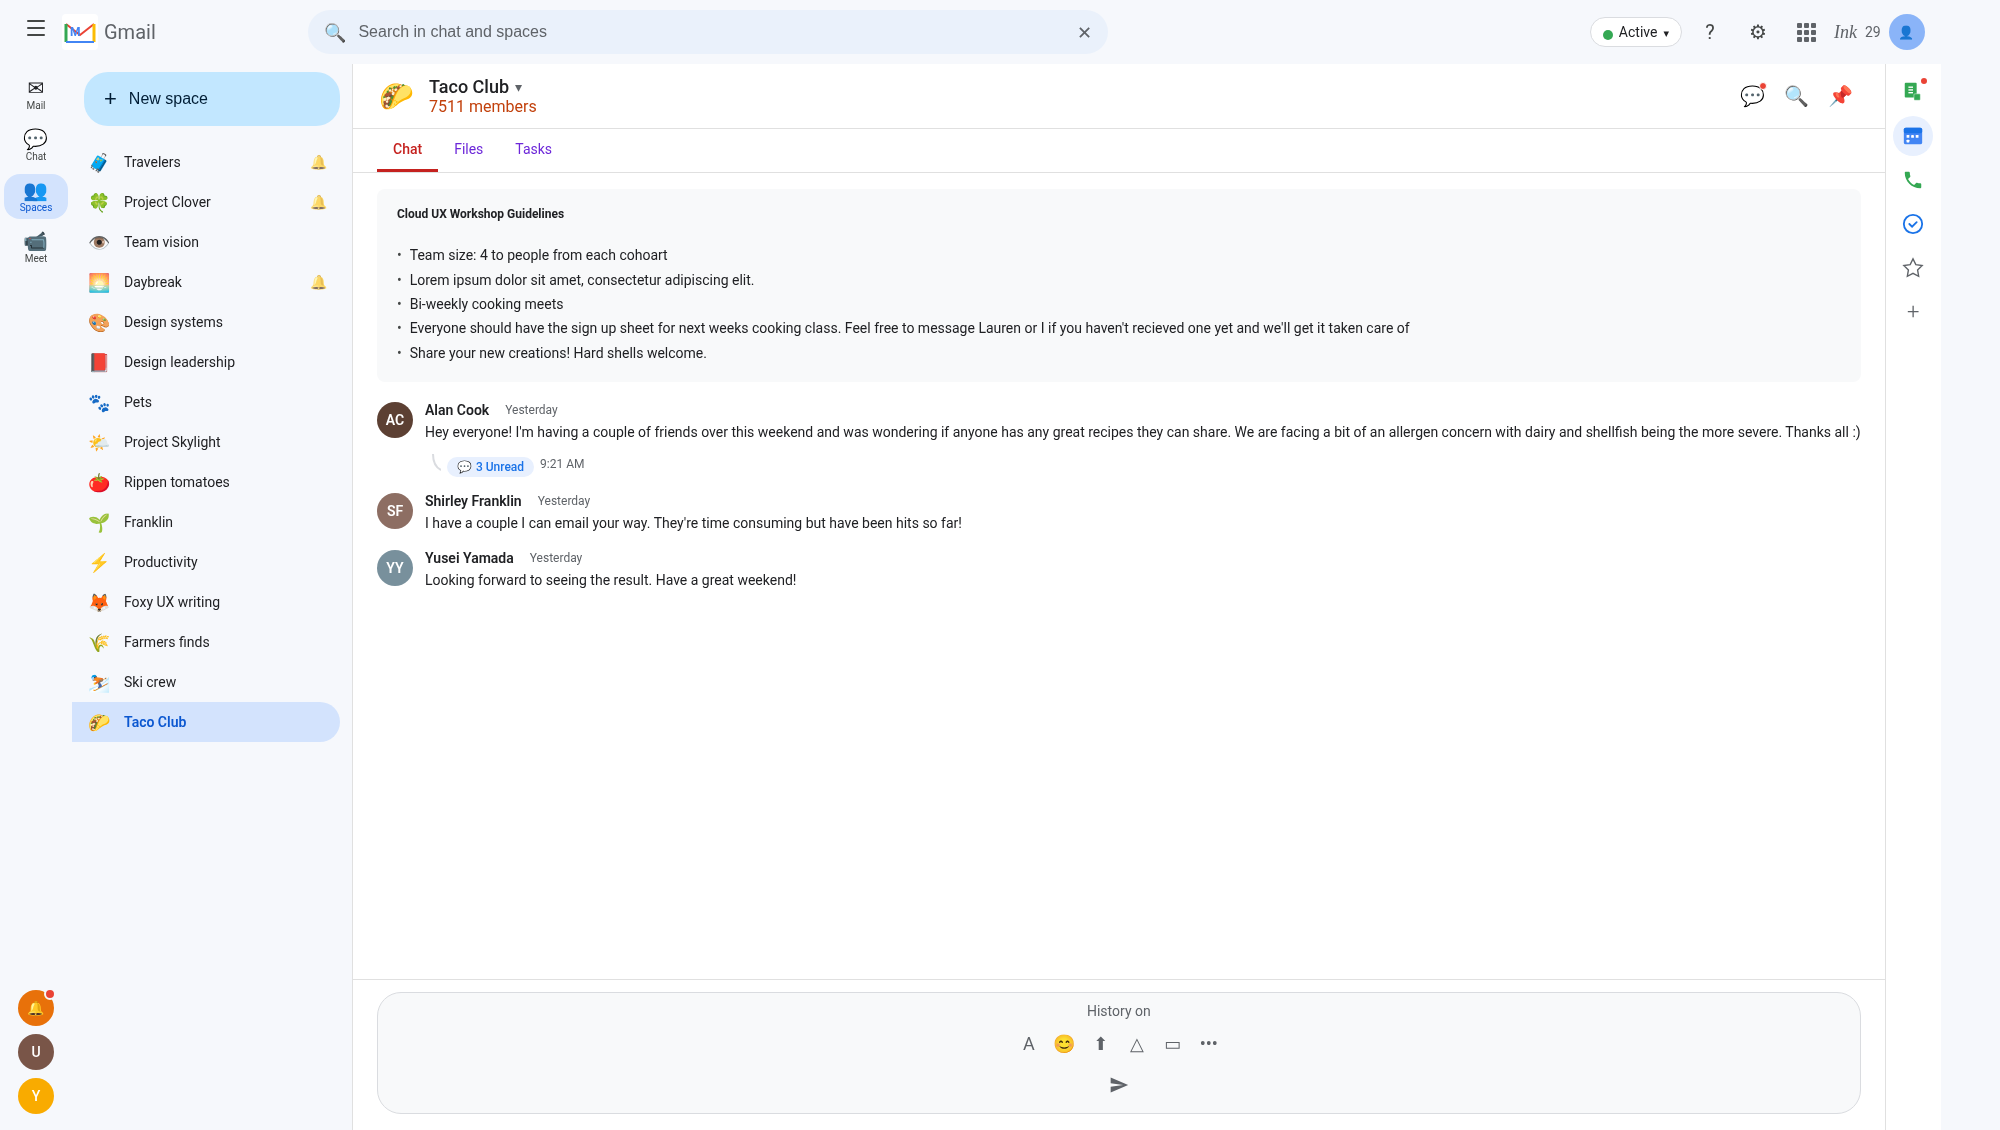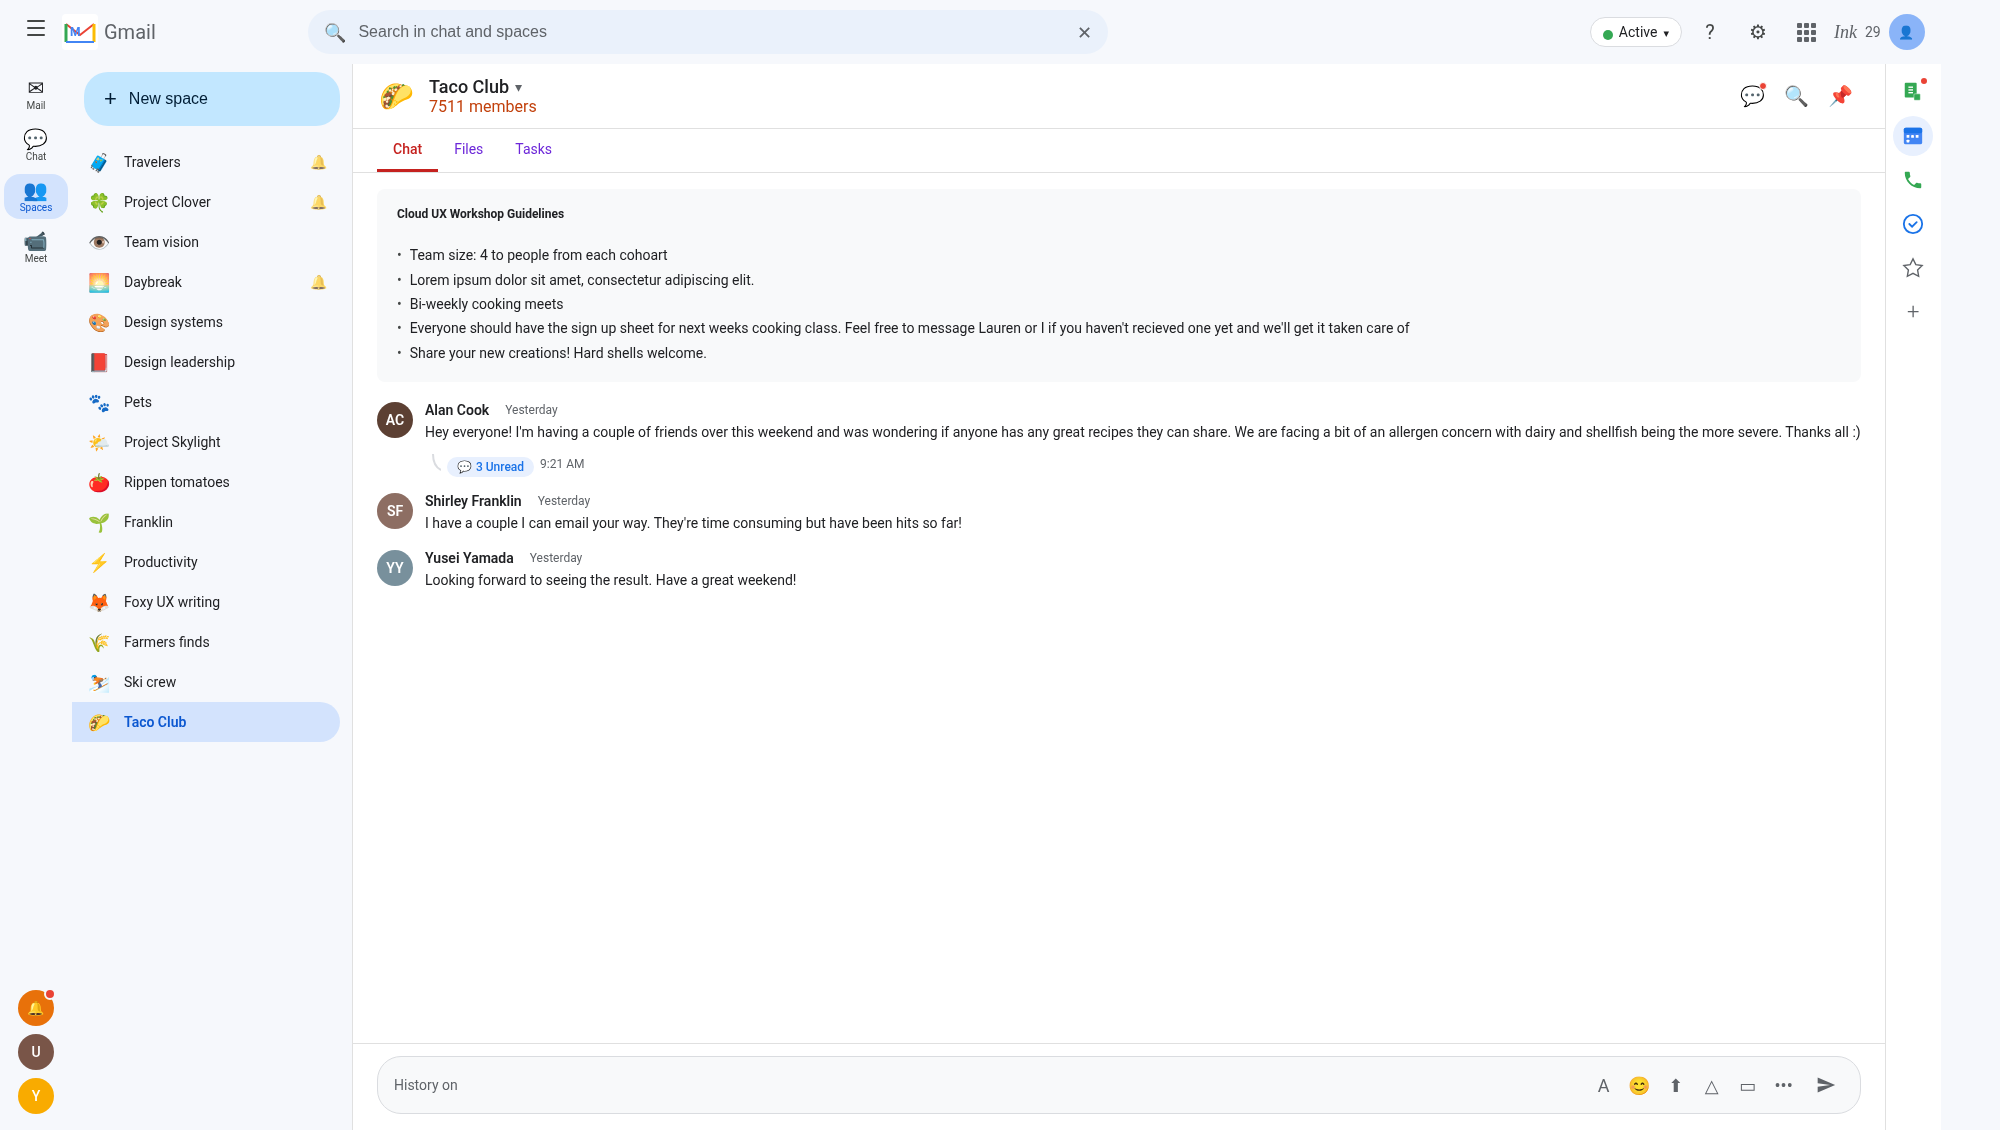--- a/index.html
+++ b/index.html
@@ -136,20 +136,21 @@
       border-top: 1px solid #e0e0e0;
     }
     .input-box {
       display: flex;
       align-items: center;
       background: #f8f9fa;
       border: 1px solid #dadce0;
       border-radius: 24px;
       padding: 10px 16px;
       gap: 8px;
+      flex-direction: column;
     }
     .input-text { flex: 1; font-size: 14px; color: #5f6368; }
     .input-actions { display: flex; gap: 4px; align-items: center; }
     .input-icon { width: 32px; height: 32px; display: flex; align-items: center; justify-content: center; cursor: pointer; color: #5f6368; font-size: 18px; border-radius: 50%; }
     .send-btn { width: 36px; height: 36px; border-radius: 50%; display: flex; align-items: center; justify-content: center; cursor: pointer; color: #5f6368; font-size: 20px; }
 
     
     .right-panel {
       width: 56px;
       background: #fff;

